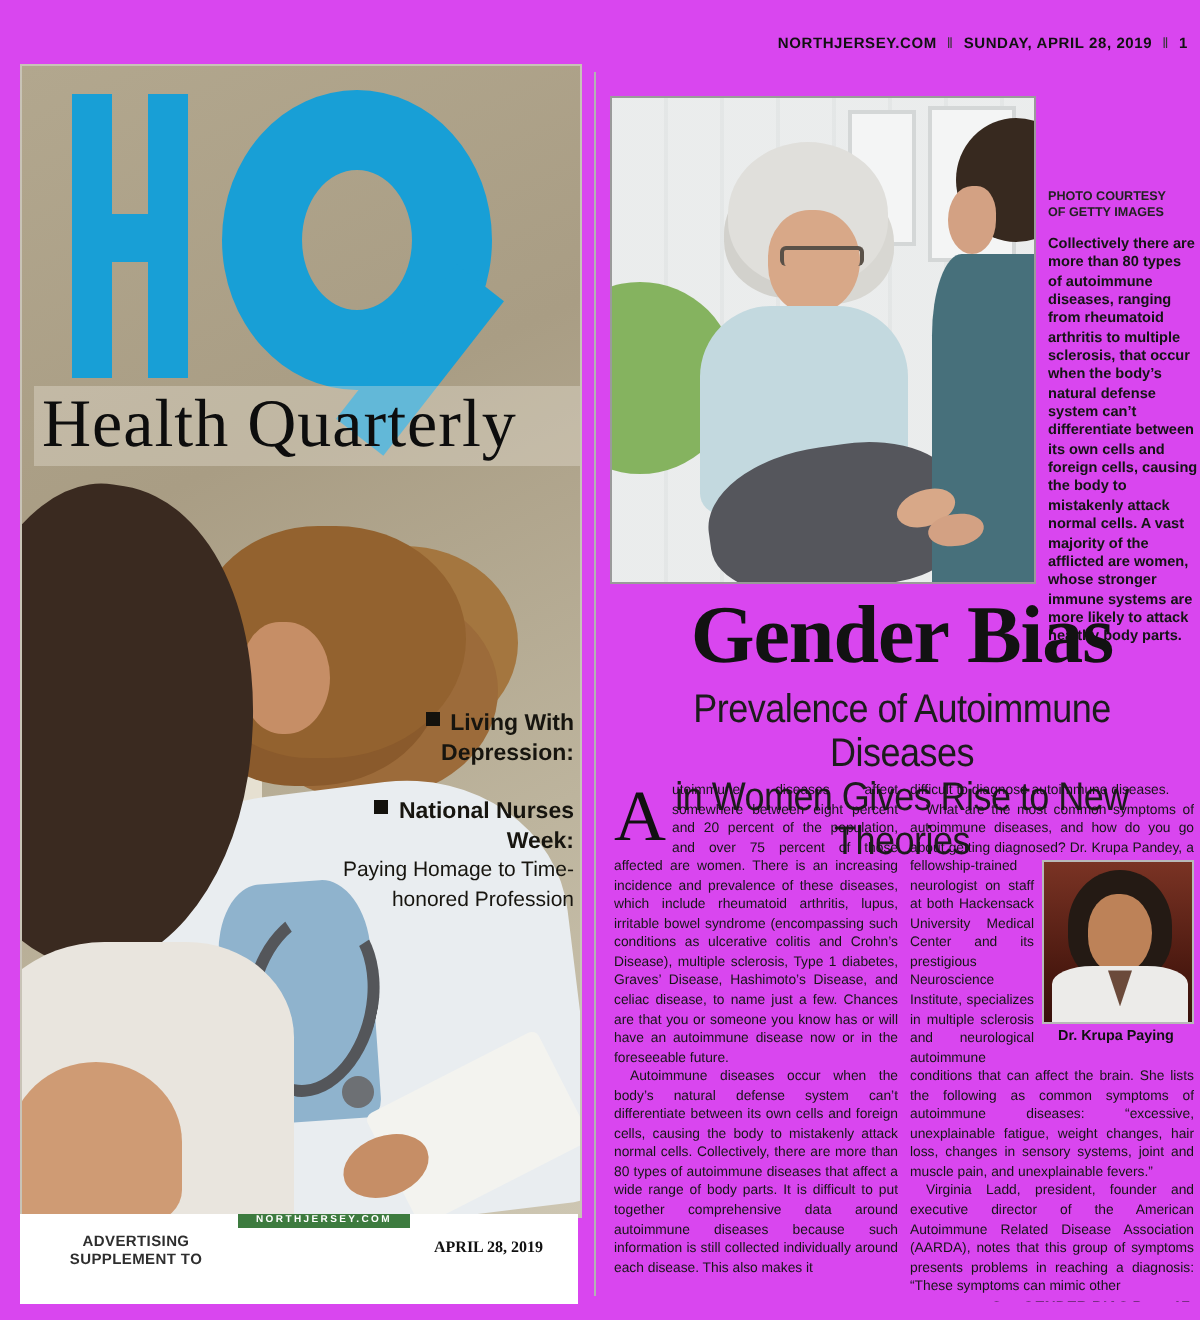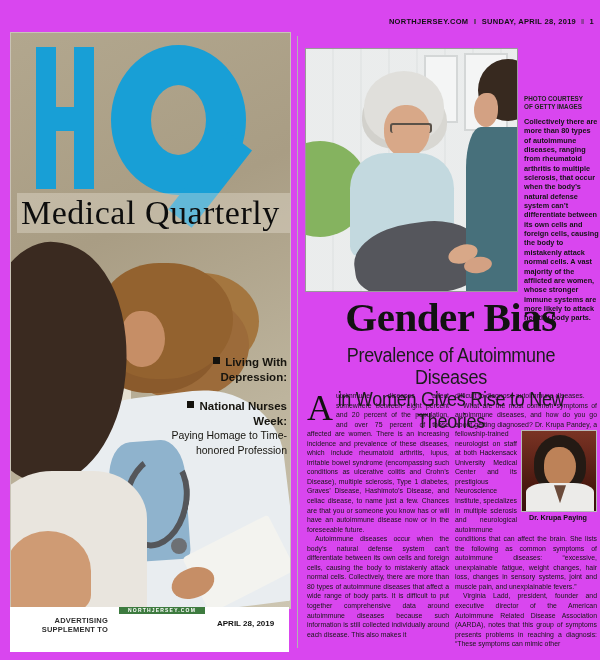--- a/index.html
+++ b/index.html
@@ -32,29 +32,29 @@
                color:#0d0d0d;background:rgba(238,233,222,.35);padding:1px 4px;letter-spacing:.5px;}
   .features{position:absolute;z-index:6;left:158px;top:322px;width:118px;text-align:right;
             color:#17150f;}
   .feature{margin-bottom:15px;}
   .feature .head{font-size:11.5px;line-height:14.5px;font-weight:700;}
   .feature .body{font-size:10.5px;line-height:14.5px;font-weight:500;}
   .bullet{display:inline-block;width:7px;height:7px;background:#14120d;margin-right:5px;
           vertical-align:2px;}
   
   .cover-footer{position:absolute;left:10px;top:607px;width:279px;height:45px;background:#fff;}
-  .supp{position:absolute;left:18px;top:9px;width:80px;text-align:right;
+  .supp{position:absolute;left:18px;top:9px;width:80px;text-align:center;
         font-size:7.5px;line-height:9px;font-weight:700;color:#2e2e2e;letter-spacing:.2px;}
   .record{position:absolute;left:100px;top:0px;width:104px;text-align:center;}
   .record-name{font-family:"DejaVu Serif",serif;font-weight:700;font-size:21px;
                letter-spacing:-1px;color:#0a0a0a;}
   .record-bar{margin:0 auto;width:86px;height:7px;background:#3d7b3f;color:#fff;
               font-size:5px;line-height:7px;letter-spacing:1.2px;font-weight:700;text-align:center;
               overflow:hidden;}
-  .cf-date{position:absolute;left:207px;top:12px;font-size:8px;font-weight:700;color:#111;}
+  .cf-date{position:absolute;left:207px;top:12px;font-size:8px;font-weight:700;color:#111;font-family:Liberation Serif, serif;}
   
   .article{position:absolute;left:305px;top:0;width:292px;height:660px;}
   .exam-photo{position:absolute;left:0;top:48px;width:211px;height:242px;overflow:hidden;
               border:1px solid #9a9a9a;background:#eef0f0;}
   .credit{position:absolute;left:219px;top:95px;width:74px;font-size:6.3px;line-height:8px;
           font-weight:700;color:#222;}
   .photo-caption{position:absolute;left:219px;top:117px;width:75px;font-size:7.3px;
                  line-height:9.35px;font-weight:700;color:#141414;}
   .headline{position:absolute;left:0;top:294px;width:292px;text-align:center;
             font-family:"Liberation Serif",serif;font-size:41px;line-height:46px;font-weight:700;
@@ -127,21 +127,21 @@
         <div class="bar b1"></div>
         <div class="bar b2"></div>
         <div class="cross"></div>
       </div>
       <div class="logo-q">
         <div class="ring"></div>
         <div class="tail"></div>
       </div>
     </div>
 
-    <div class="cover-title">Medical Quarterly</div>
+    <div class="cover-title">Health Quarterly</div>
 
     <div class="features">
       <div class="feature">
         <div class="head"><span class="bullet"></span><span>Living With Depression:</span></div>
       </div>
       <div class="feature">
         <div class="head"><span class="bullet"></span><span>National Nurses Week:</span></div>
         <div class="body">Paying Homage to Time-honored Profession</div>
       </div>
     </div>

